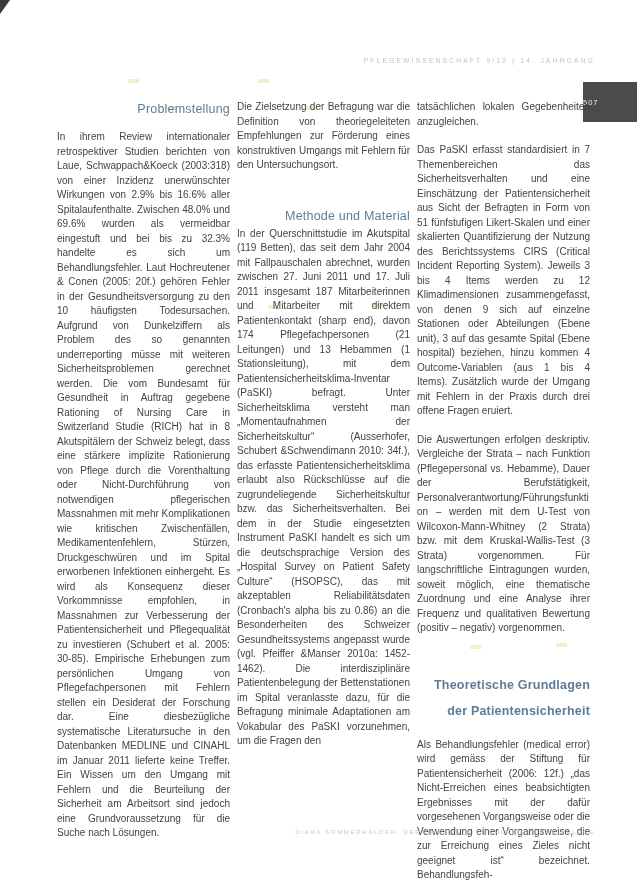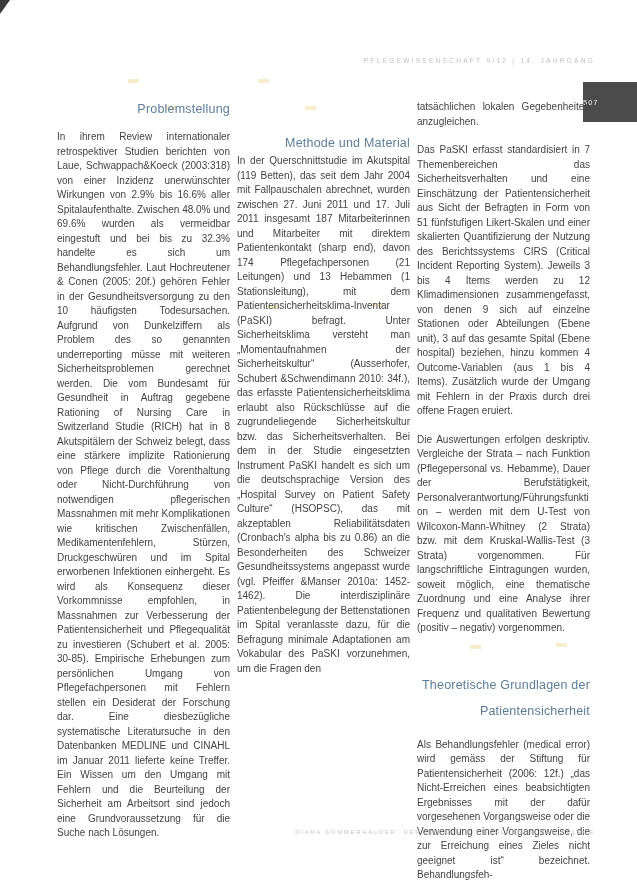--- a/index.html
+++ b/index.html
@@ -77,20 +77,21 @@
     margin: 2px 0 13px 0;
   }
   .heading-mid {
     margin-top: 36px;
     margin-bottom: 3px;
   }
   .heading-col3 {
     margin-top: 36px;
     margin-bottom: 14px;
     line-height: 26px;
+    font-weight: bold;
   }
   .running-footer {
     position: absolute;
     top: 829px;
     right: 42px;
     font-size: 6px;
     letter-spacing: 1.7px;
     color: #c6c6c6;
     text-transform: uppercase;
     white-space: nowrap;
@@ -125,20 +126,21 @@
   <span class="dash" style="left:556px; top:643px;"></span>
 
   <div class="columns">
 
     <div class="col">
       <h2 class="heading">Problemstellung</h2>
       <p>In ihrem Review internationaler retrospektiver Studien berichten von Laue, Schwappach&amp;Koeck (2003:318) von einer Inzidenz unerwünschter Wirkungen von 2.9% bis 16.6% aller Spitalaufenthalte. Zwischen 48.0% und 69.6% wurden als vermeidbar eingestuft und bei bis zu 32.3% handelte es sich um Behandlungsfehler. Laut Hochreutener &amp; Conen (2005: 20f.) gehören Fehler in der Gesundheitsversorgung zu den 10 häufigsten Todesursachen. Aufgrund von Dunkelziffern als Problem des so genannten underreporting müsse mit weiteren Sicherheitsproblemen gerechnet werden. Die vom Bundesamt für Gesundheit in Auftrag gegebene Rationing of Nursing Care in Switzerland Studie (RICH) hat in 8 Akutspitälern der Schweiz belegt, dass eine stärkere implizite Rationierung von Pflege durch die Vorenthaltung oder Nicht-Durchführung von notwendigen pflegerischen Massnahmen mit mehr Komplikationen wie kritischen Zwischenfällen, Medikamentenfehlern, Stürzen, Druckgeschwüren und im Spital erworbenen Infektionen einhergeht. Es wird als Konsequenz dieser Vorkommnisse empfohlen, in Massnahmen zur Verbesserung der Patientensicherheit und Pflegequalität zu investieren (Schubert et al. 2005: 30-85). Empirische Erhebungen zum persönlichen Umgang von Pflegefachpersonen mit Fehlern stellen ein Desiderat der Forschung dar. Eine diesbezügliche systematische Literatursuche in den Datenbanken MEDLINE und CINAHL im Januar 2011 lieferte keine Treffer. Ein Wissen um den Umgang mit Fehlern und die Beurteilung der Sicherheit am Arbeitsort sind jedoch eine Grundvoraussetzung für die Suche nach Lösungen.</p>
     </div>
 
     <div class="col">
+      <p>Die Zielsetzung der Befragung war die Definition von theoriegeleiteten Empfehlungen zur Förderung eines konstruktiven Umgangs mit Fehlern für den Untersuchungsort.</p>
       <h2 class="heading heading-mid">Methode und Material</h2>
       <p>In der Querschnittstudie im Akutspital (119 Betten), das seit dem Jahr 2004 mit Fallpauschalen abrechnet, wurden zwischen 27. Juni 2011 und 17. Juli 2011 insgesamt 187 Mitarbeiterinnen und Mitarbeiter mit direktem Patientenkontakt (sharp end), davon 174 Pflegefachpersonen (21 Leitungen) und 13 Hebammen (1 Stationsleitung), mit dem Patientensicherheitsklima-Inventar (PaSKI) befragt. Unter Sicherheitsklima versteht man „Momentaufnahmen der Sicherheitskultur“ (Ausserhofer, Schubert &amp;Schwendimann 2010: 34f.), das erfasste Patientensicherheitsklima erlaubt also Rückschlüsse auf die zugrundeliegende Sicherheitskultur bzw. das Sicherheitsverhalten. Bei dem in der Studie eingesetzten Instrument PaSKI handelt es sich um die deutschsprachige Version des „Hospital Survey on Patient Safety Culture“ (HSOPSC), das mit akzeptablen Reliabilitätsdaten (Cronbach's alpha bis zu 0.86) an die Besonderheiten des Schweizer Gesundheitssystems angepasst wurde (vgl. Pfeiffer &amp;Manser 2010a: 1452-1462). Die interdisziplinäre Patientenbelegung der Bettenstationen im Spital veranlasste dazu, für die Befragung minimale Adaptationen am Vokabular des PaSKI vorzunehmen, um die Fragen den</p>
     </div>
 
     <div class="col">
       <p>tatsächlichen lokalen Gegebenheiten anzugleichen.</p>
       <p>Das PaSKI erfasst standardisiert in 7 Themenbereichen das Sicherheitsverhalten und eine Einschätzung der Patientensicherheit aus Sicht der Befragten in Form von 51 fünfstufigen Likert-Skalen und einer skalierten Quantifizierung der Nutzung des Berichtssystems CIRS (Critical Incident Reporting System). Jeweils 3 bis 4 Items werden zu 12 Klimadimensionen zusammengefasst, von denen 9 sich auf einzelne Stationen oder Abteilungen (Ebene unit), 3 auf das gesamte Spital (Ebene hospital) beziehen, hinzu kommen 4 Outcome-Variablen (aus 1 bis 4 Items). Zusätzlich wurde der Umgang mit Fehlern in der Praxis durch drei offene Fragen eruiert.</p>
       <p>Die Auswertungen erfolgen deskriptiv. Vergleiche der Strata – nach Funktion (Pflegepersonal vs. Hebamme), Dauer der Berufstätigkeit, Personalverantwortung/Führungsfunktion – werden mit dem U-Test von Wilcoxon-Mann-Whitney (2 Strata) bzw. mit dem Kruskal-Wallis-Test (3 Strata) vorgenommen. Für langschriftliche Eintragungen wurden, soweit möglich, eine thematische Zuordnung und eine Analyse ihrer Frequenz und qualitativen Bewertung (positiv – negativ) vorgenommen.</p>
       <h2 class="heading heading-col3">Theoretische Grundlagen der Patientensicherheit</h2>
       <p>Als Behandlungsfehler (medical error) wird gemäss der Stiftung für Patientensicherheit (2006: 12f.) „das Nicht-Erreichen eines beabsichtigten Ergebnisses mit der dafür vorgesehenen Vorgangsweise oder die Verwendung einer Vorgangsweise, die zur Erreichung eines Zieles nicht geeignet ist“ bezeichnet. Behandlungsfeh-</p>

